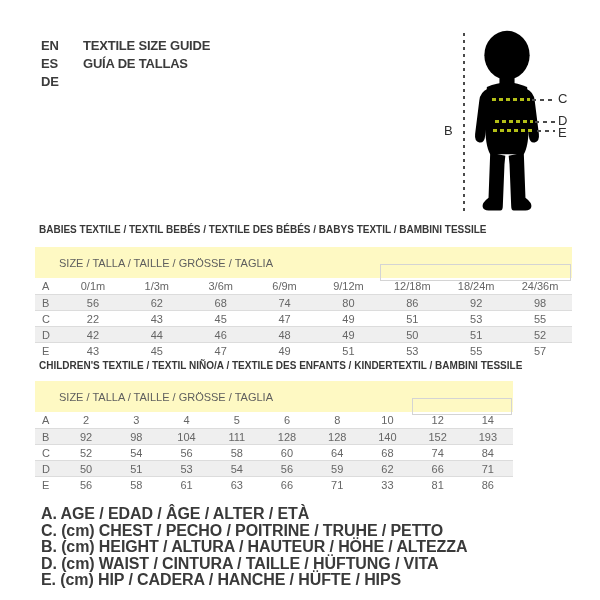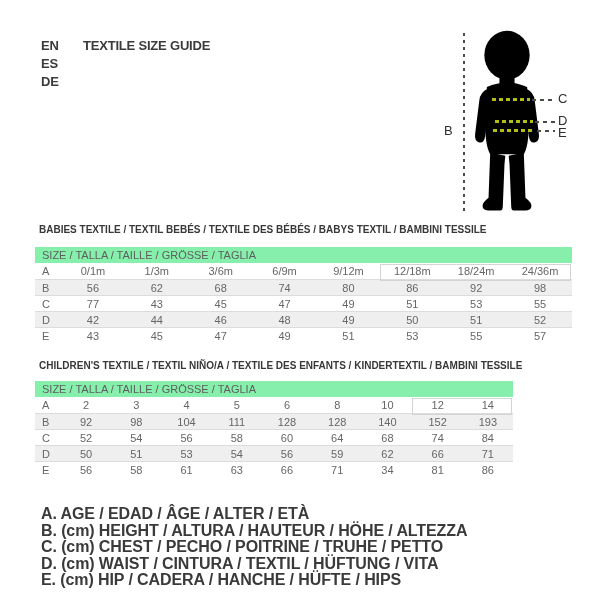--- a/index.html
+++ b/index.html
@@ -42,22 +42,22 @@
   
   .tbl-title { position:absolute; left:39px; font-size:10px; font-weight:700;
                color:#383838; letter-spacing:0; white-space:nowrap; }
   .title-babies { top:224px; }
   .title-children { top:360px; }
 
   
   .tbl { position:absolute; left:35px; font-size:11px; color:#666; }
   .tbl-babies { top:247px; width:537px; }
   .tbl-children { top:381px; width:478px; }
-  .tbl-head { height:16px; background:#86efac; color:#5e5e5e;
-              display:flex; align-items:center; padding-left:7px; }
+  .tbl-head { height:31px; background:#fef9c3; color:#5e5e5e;
+              display:flex; align-items:center; padding-left:24px; }
   .trow { display:flex; height:16px; align-items:center; }
   .trow + .trow { border-top:1px solid #dcdcdc; }
   .trow.alt { background:#efefef; }
   .trow-label { width:26px; padding-left:7px; }
   .cells { flex:1; display:flex; }
   .cell { flex:1; text-align:center; }
   .hl-box { position:absolute; border:1px solid #d4d4d4; pointer-events:none; }
   .hl-babies { left:345px; top:17px; width:191px; height:17px; }
   .hl-children { left:377px; top:17px; width:100px; height:17px; }
 
@@ -71,20 +71,21 @@
 
 <div class="lang-list">
 
     <div class="lang-row">
       <span class="lang-code">EN</span>
       <span class="lang-label">TEXTILE SIZE GUIDE</span>
     </div>
 
     <div class="lang-row">
       <span class="lang-code">ES</span>
+      <span class="lang-label">GUÍA DE TALLAS</span>
     </div>
 
 
     <div class="lang-row">
       <span class="lang-code">DE</span>
     </div>
 
   </div>
 
 <div class="figure">
@@ -145,21 +146,21 @@
           <span class="cell">80</span>
           <span class="cell">86</span>
           <span class="cell">92</span>
           <span class="cell">98</span>
         </span>
       </div>
 
       <div class="trow">
         <span class="trow-label">C</span>
         <span class="cells">
-          <span class="cell">77</span>
+          <span class="cell">22</span>
           <span class="cell">43</span>
           <span class="cell">45</span>
           <span class="cell">47</span>
           <span class="cell">49</span>
           <span class="cell">51</span>
           <span class="cell">53</span>
           <span class="cell">55</span>
         </span>
       </div>
 
@@ -262,33 +263,33 @@
 
       <div class="trow">
         <span class="trow-label">E</span>
         <span class="cells">
           <span class="cell">56</span>
           <span class="cell">58</span>
           <span class="cell">61</span>
           <span class="cell">63</span>
           <span class="cell">66</span>
           <span class="cell">71</span>
-          <span class="cell">34</span>
+          <span class="cell">33</span>
           <span class="cell">81</span>
           <span class="cell">86</span>
         </span>
       </div>
     </div>
   <div class="hl-box hl-children"></div>
 </div>
 
 <div class="legend">
 
     <div class="legend-line">A. AGE / EDAD / ÂGE / ALTER / ETÀ</div>
 
+    <div class="legend-line">C. (cm) CHEST / PECHO / POITRINE / TRUHE / PETTO</div>
+
     <div class="legend-line">B. (cm) HEIGHT / ALTURA / HAUTEUR / HÖHE / ALTEZZA</div>
 
-    <div class="legend-line">C. (cm) CHEST / PECHO / POITRINE / TRUHE / PETTO</div>
-
-    <div class="legend-line">D. (cm) WAIST / CINTURA / TEXTIL / HÜFTUNG / VITA</div>
+    <div class="legend-line">D. (cm) WAIST / CINTURA / TAILLE / HÜFTUNG / VITA</div>
 
     <div class="legend-line">E. (cm) HIP / CADERA / HANCHE / HÜFTE / HIPS</div>
   </div>
 
 </body></html>

